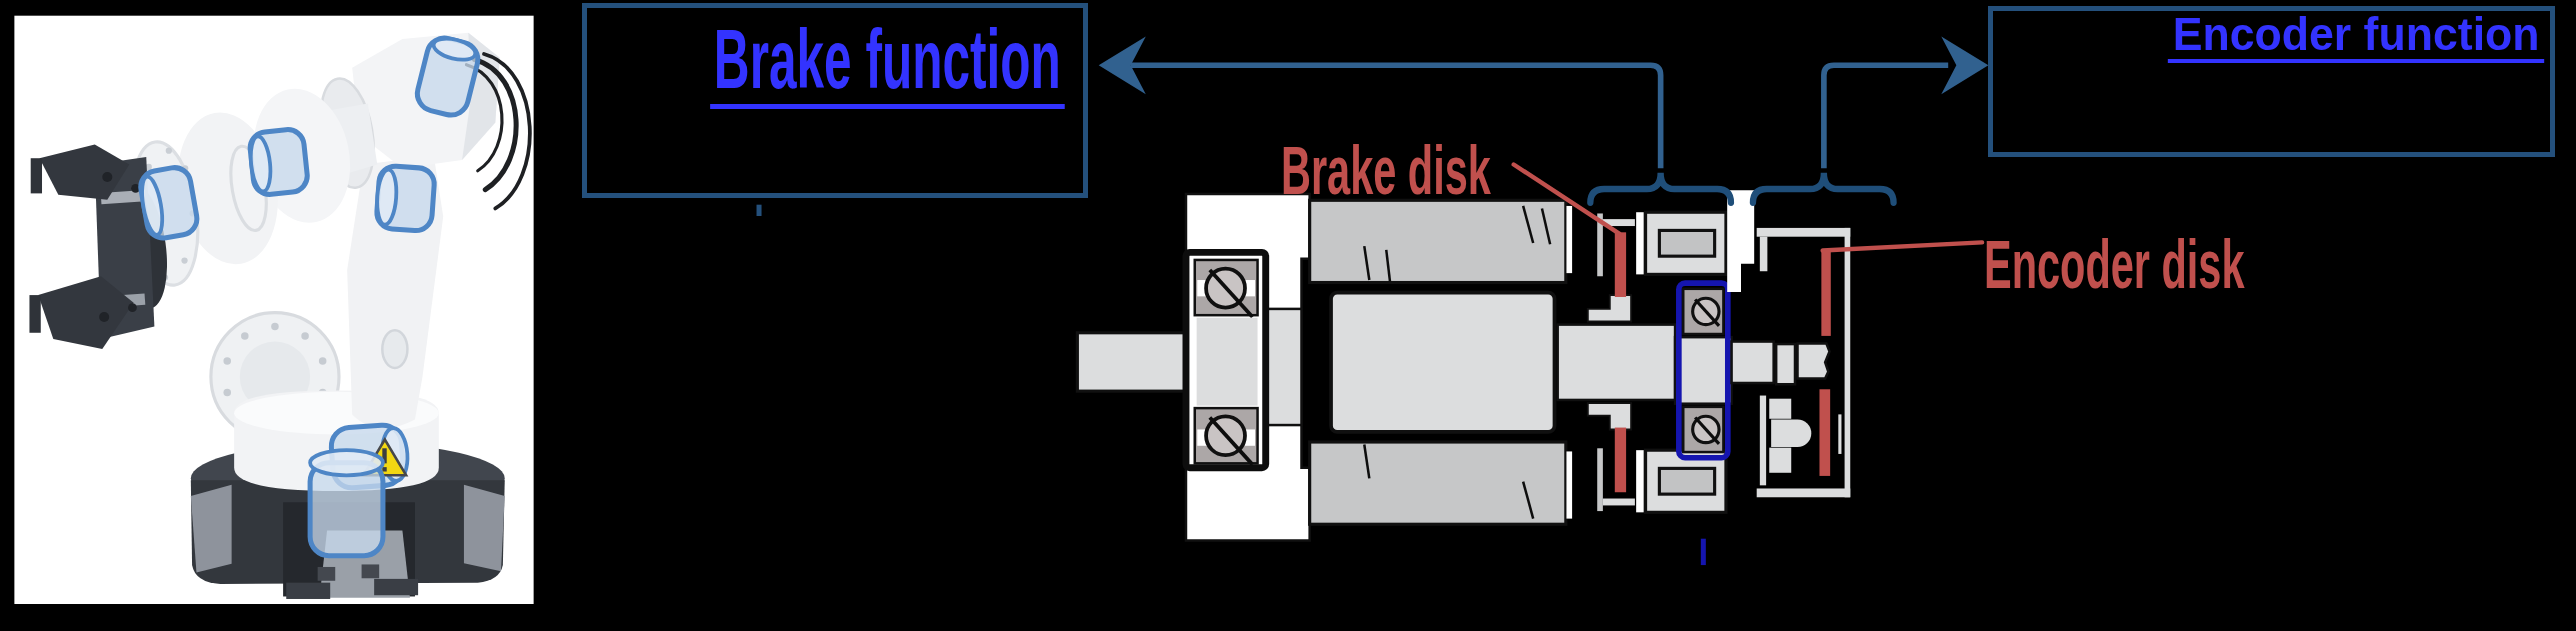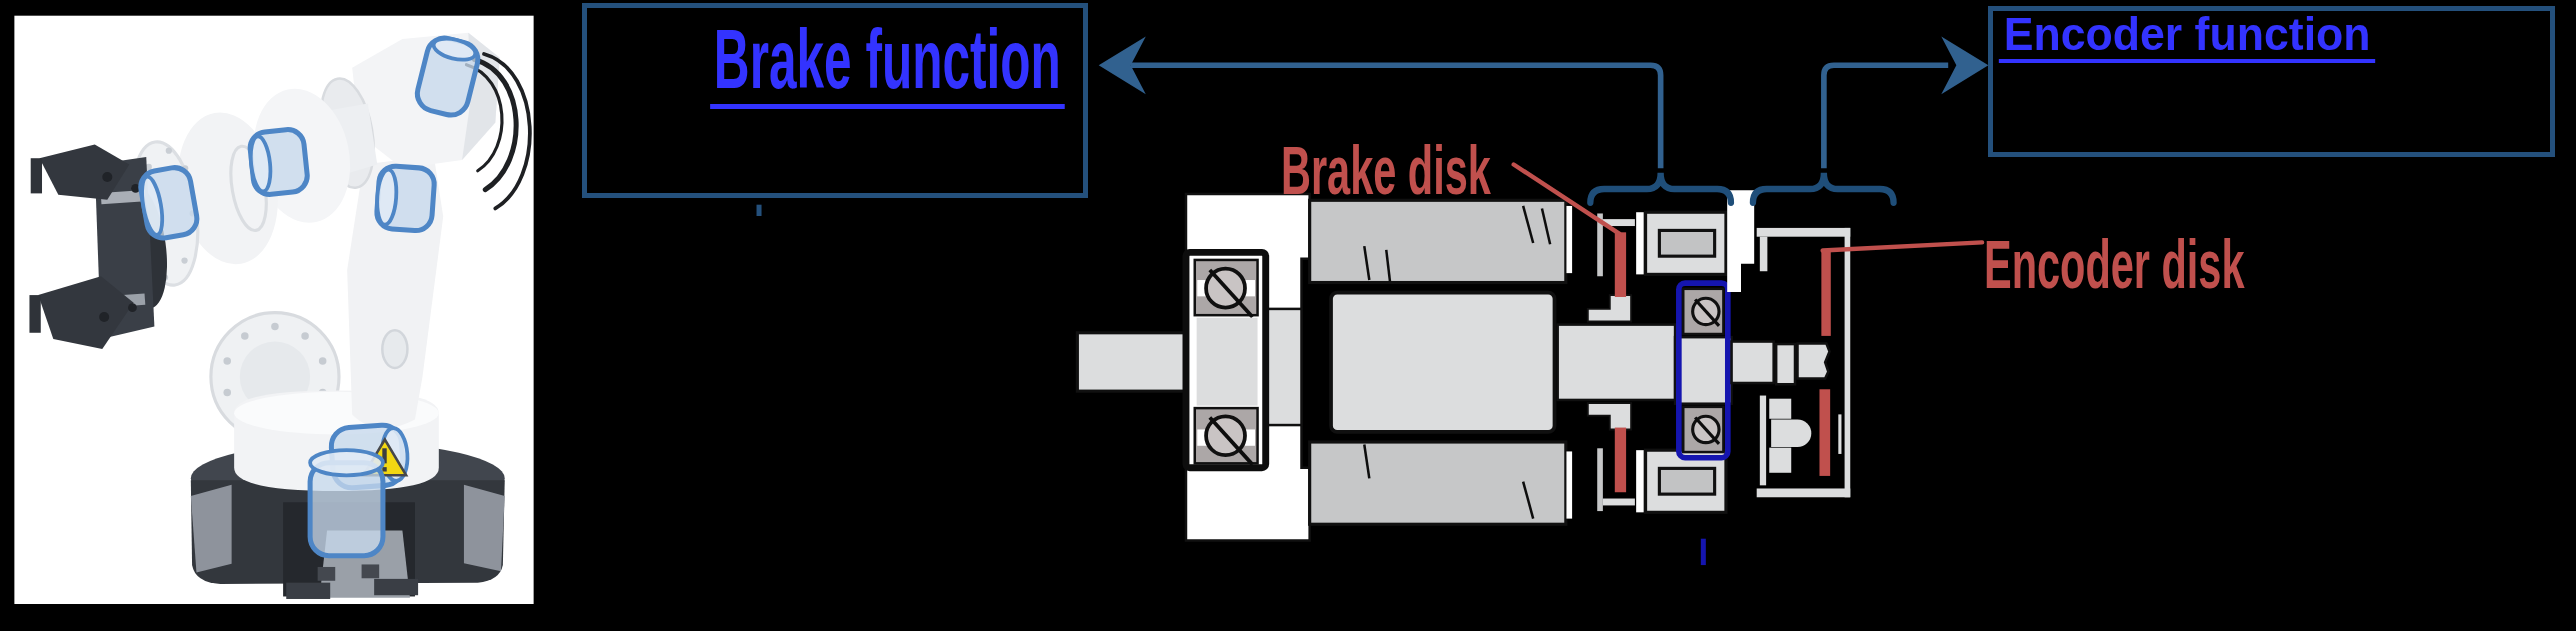--- a/index.html
+++ b/index.html
@@ -4,21 +4,21 @@
 <style>
   :root{
     --page-bg:#000000; --title-blue:#3333FF; --box-border-blue:#24507C;
     --arrow-blue:#31618F; --brace-navy:#1F4E79; --label-red:#C0504D;
     --highlight-blue:#4E86C6; --bearing-box-blue:#1515AF;
   }
   *{margin:0;padding:0;box-sizing:border-box;}
   body{background:#000;font-family:"Liberation Sans",sans-serif;}
   #canvas{position:relative;width:2576px;height:631px;background:var(--page-bg);overflow:hidden;}
   #diagram{position:absolute;left:0;top:0;}
-  .callout{position:absolute;text-align:left;}
+  .callout{position:absolute;text-align:right;}
   #brake-box{left:582px;top:2.5px;width:506px;height:195px;border:5px solid var(--box-border-blue);}
   #encoder-box{left:1988px;top:6.3px;width:567px;height:151px;border:5.7px solid var(--box-border-blue);}
   .callout .title{display:inline-block;font-weight:bold;color:var(--title-blue);
     border-bottom-style:solid;border-bottom-color:var(--title-blue);white-space:nowrap;}
   #brake-box .title{font-size:84px;line-height:1.03;margin-top:8.8px;border-bottom-width:5px;
     transform:scaleX(.59);transform-origin:center top;padding:0 6.3px 1.3px;}
   #encoder-box .title{font-size:46px;line-height:1.0;margin-top:0;border-bottom-width:4.4px;
     transform:scaleX(.97);transform-origin:center top;padding:0 5px 1.3px;}
   .lbl{position:absolute;font-weight:bold;font-size:68px;line-height:1;color:var(--label-red);
     transform:scaleX(.61);transform-origin:left top;white-space:nowrap;}

